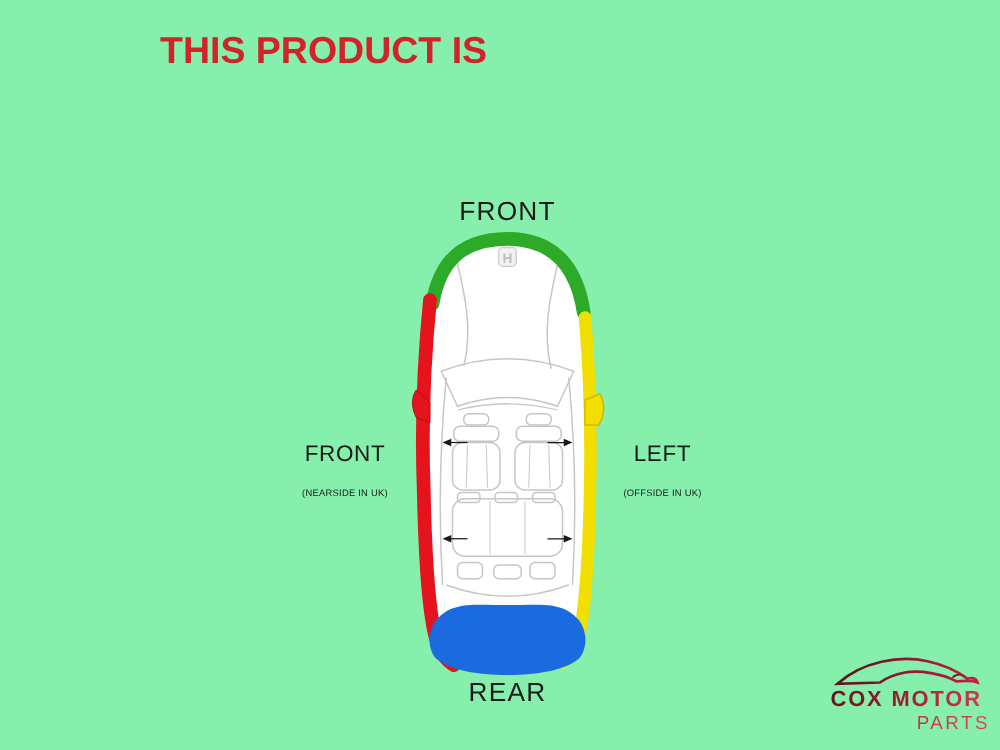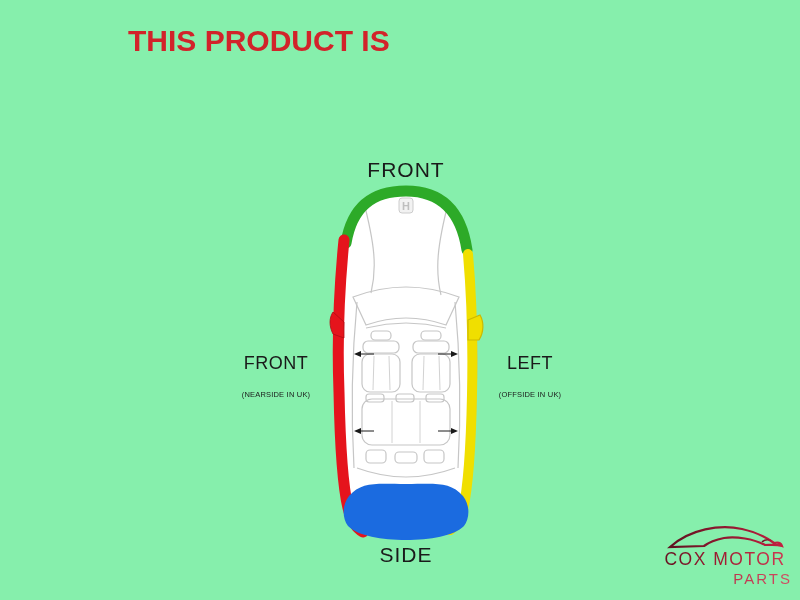--- a/index.html
+++ b/index.html
@@ -20,40 +20,40 @@
   .lbl-right{left:485px;top:353px;}
   .lbl-side .main{font-size:18px;letter-spacing:0.5px;}
   .lbl-side .sub{font-size:7.5px;letter-spacing:0.2px;margin-top:16px;}
 
   
   .car-svg{position:absolute;left:320px;top:180px;width:170px;height:368px;}
 
   
   .logo{position:absolute;left:658px;top:523px;width:134px;text-align:center;}
   .logo .swoosh{display:block;margin:0 auto;}
-  .logo .l1{font-size:17.5px;letter-spacing:1.5px;font-weight:400;color:#8d1b2c;
+  .logo .l1{font-size:17.5px;letter-spacing:1.5px;font-weight:700;color:#8d1b2c;
             background:linear-gradient(90deg,#5f1220,#a41c33,#d43a55);
             -webkit-background-clip:text;background-clip:text;
             -webkit-text-fill-color:transparent;white-space:nowrap;margin-top:-2px;}
   .logo .l2{font-size:15px;letter-spacing:2px;font-weight:400;color:#c23a52;
             background:linear-gradient(90deg,#9c1d34,#d44a62);
             -webkit-background-clip:text;background-clip:text;
             -webkit-text-fill-color:transparent;white-space:nowrap;margin-top:0px;text-align:right;}
 </style>
 </head>
 <body>
 
 <div class="stage">
 
   <div class="banner">
     <div class="line1">THIS PRODUCT IS</div>
   </div>
 
   <div class="lbl lbl-front">FRONT</div>
-  <div class="lbl lbl-rear">SIDE</div>
+  <div class="lbl lbl-rear">REAR</div>
 
   <div class="lbl lbl-side lbl-left">
     <div class="main">FRONT</div>
     <div class="sub">(NEARSIDE IN UK)</div>
   </div>
 
   <div class="lbl lbl-side lbl-right">
     <div class="main">LEFT</div>
     <div class="sub">(OFFSIDE IN UK)</div>
   </div>

